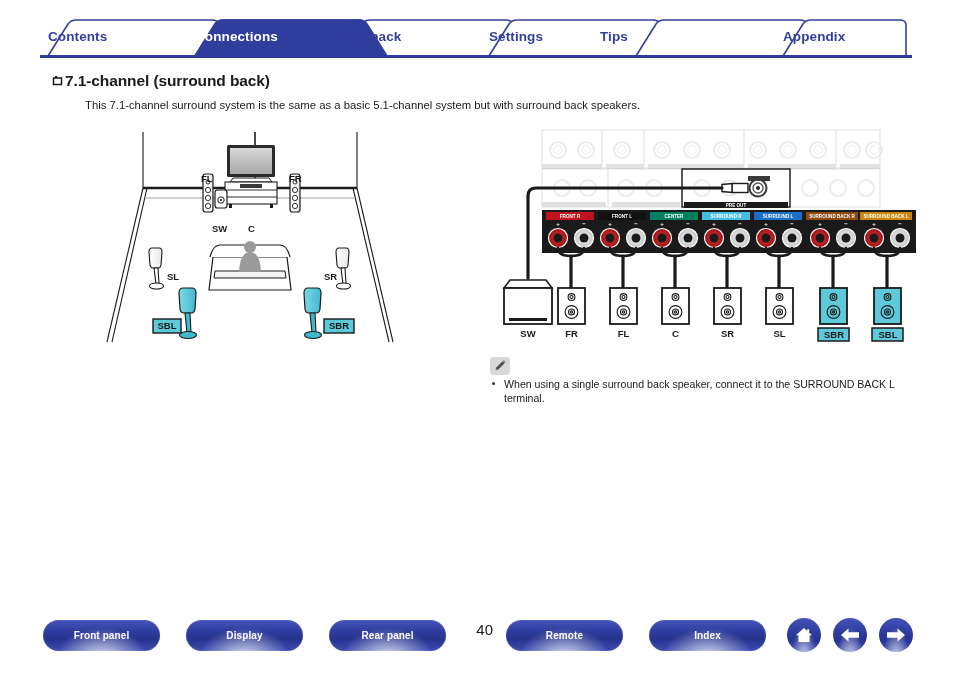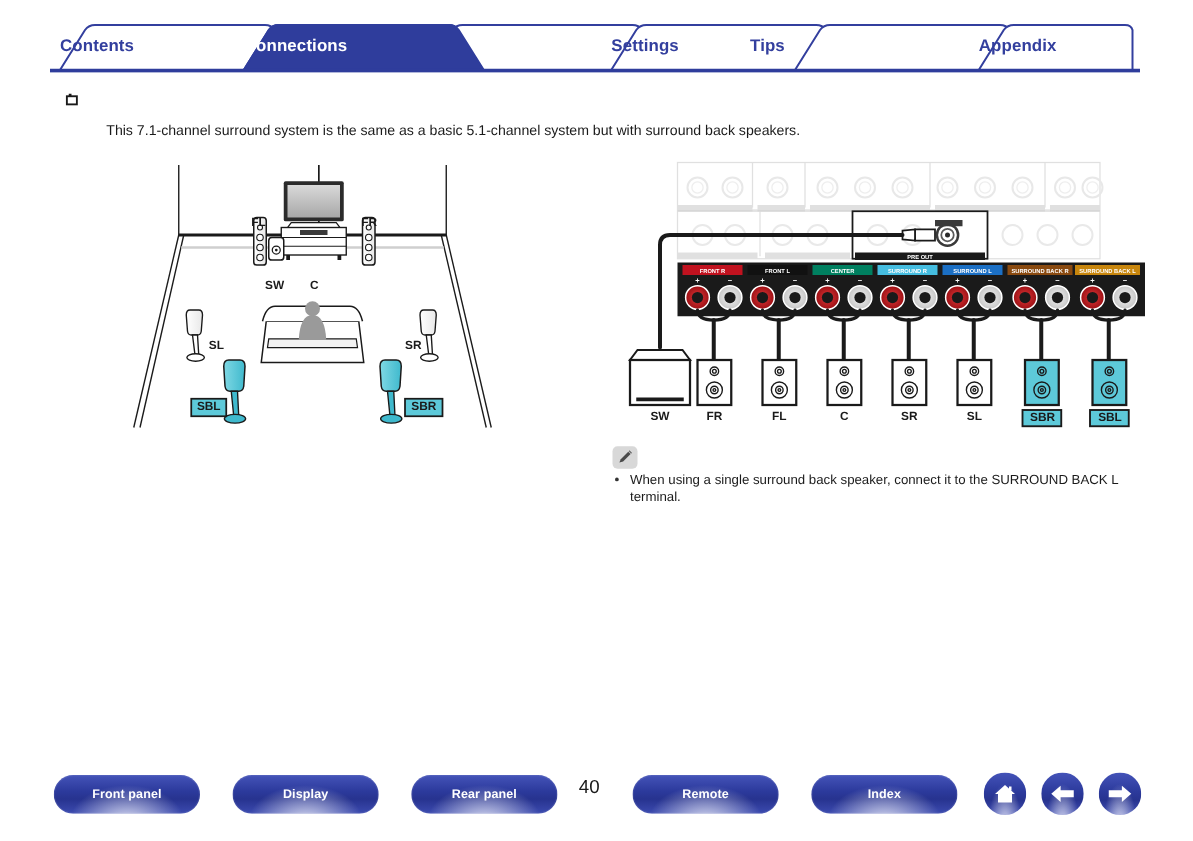--- a/index.html
+++ b/index.html
@@ -83,21 +83,21 @@
   .circ {
     position:absolute; top:618px; width:34px; height:34px; border-radius:50%;
     background:
       radial-gradient(ellipse at 50% 120%, rgba(255,255,255,.75) 0%, rgba(255,255,255,0) 55%),
       linear-gradient(180deg,#4453b8 0%, #2c3a9c 45%, #27338f 65%, #4250b4 100%);
     cursor:pointer;
     display:flex; align-items:center; justify-content:center;
   }
   #pagenum {
     position:absolute; left:463px; top:621px; width:30px;
-    text-align:left; font-size:15px; color:#1a1a1a;
+    text-align:right; font-size:15px; color:#1a1a1a;
   }
 </style>
 </head>
 <body>
 
 <div id="tabbar">
   <svg width="872" height="40" viewBox="0 0 872 40">
 
     <path d="M8,38 L28,6 Q31,2 36,2 L172,2 Q177,2 180,6 L200,38 Z" fill="#ffffff" stroke="#333f9e" stroke-width="1.6"></path>
     <path d="M155,38 L175,6 Q178,2 183,2 L319,2 Q324,2 327,6 L347,38 Z" fill="#ffffff" stroke="#333f9e" stroke-width="1.6"></path>
@@ -112,32 +112,33 @@
   </svg>
   <div class="tab-hit" style="left:8px;width:192px;"></div>
   <div class="tab-hit" style="left:155px;width:192px;"></div>
   <div class="tab-hit" style="left:302px;width:192px;"></div>
   <div class="tab-hit" style="left:449px;width:192px;"></div>
   <div class="tab-hit" style="left:596px;width:192px;"></div>
   <div class="tab-hit" style="left:743px;width:125px;"></div>
 
   <div class="tab-label" style="left:8px;width:192px;">Contents</div>
   <div class="tab-label active" style="left:155px;width:192px;">Connections</div>
+  <div class="tab-label" style="left:302px;width:192px;">Playback</div>
   <div class="tab-label" style="left:449px;width:192px;">Settings</div>
   <div class="tab-label" style="left:560px;width:192px;">Tips</div>
   <div class="tab-label" style="left:743px;width:192px;">Appendix</div>
 </div>
 
 <div id="heading">
   <span class="bullet">
     <svg width="11" height="11" viewBox="0 0 11 11">
         <rect x="1.5" y="3" width="8" height="6.5" fill="none" stroke="#1a1a1a" stroke-width="1.5"></rect>
         <rect x="3" y="1" width="2.2" height="2.2" fill="#1a1a1a"></rect>
       </svg>
-  </span>
+  </span><span>7.1-channel (surround back)</span>
 </div>
 <div id="subtitle">This 7.1-channel surround system is the same as a basic 5.1-channel system but with surround back speakers.</div>
 
 <div id="room">
 <svg width="310" height="220" viewBox="0 0 310 220">
   <defs>
     <linearGradient id="tvscr" x1="0" y1="0" x2="0" y2="1">
       <stop offset="0" stop-color="#d9d9d9"></stop>
           <stop offset="1" stop-color="#a8a8a8"></stop>
     </linearGradient>

